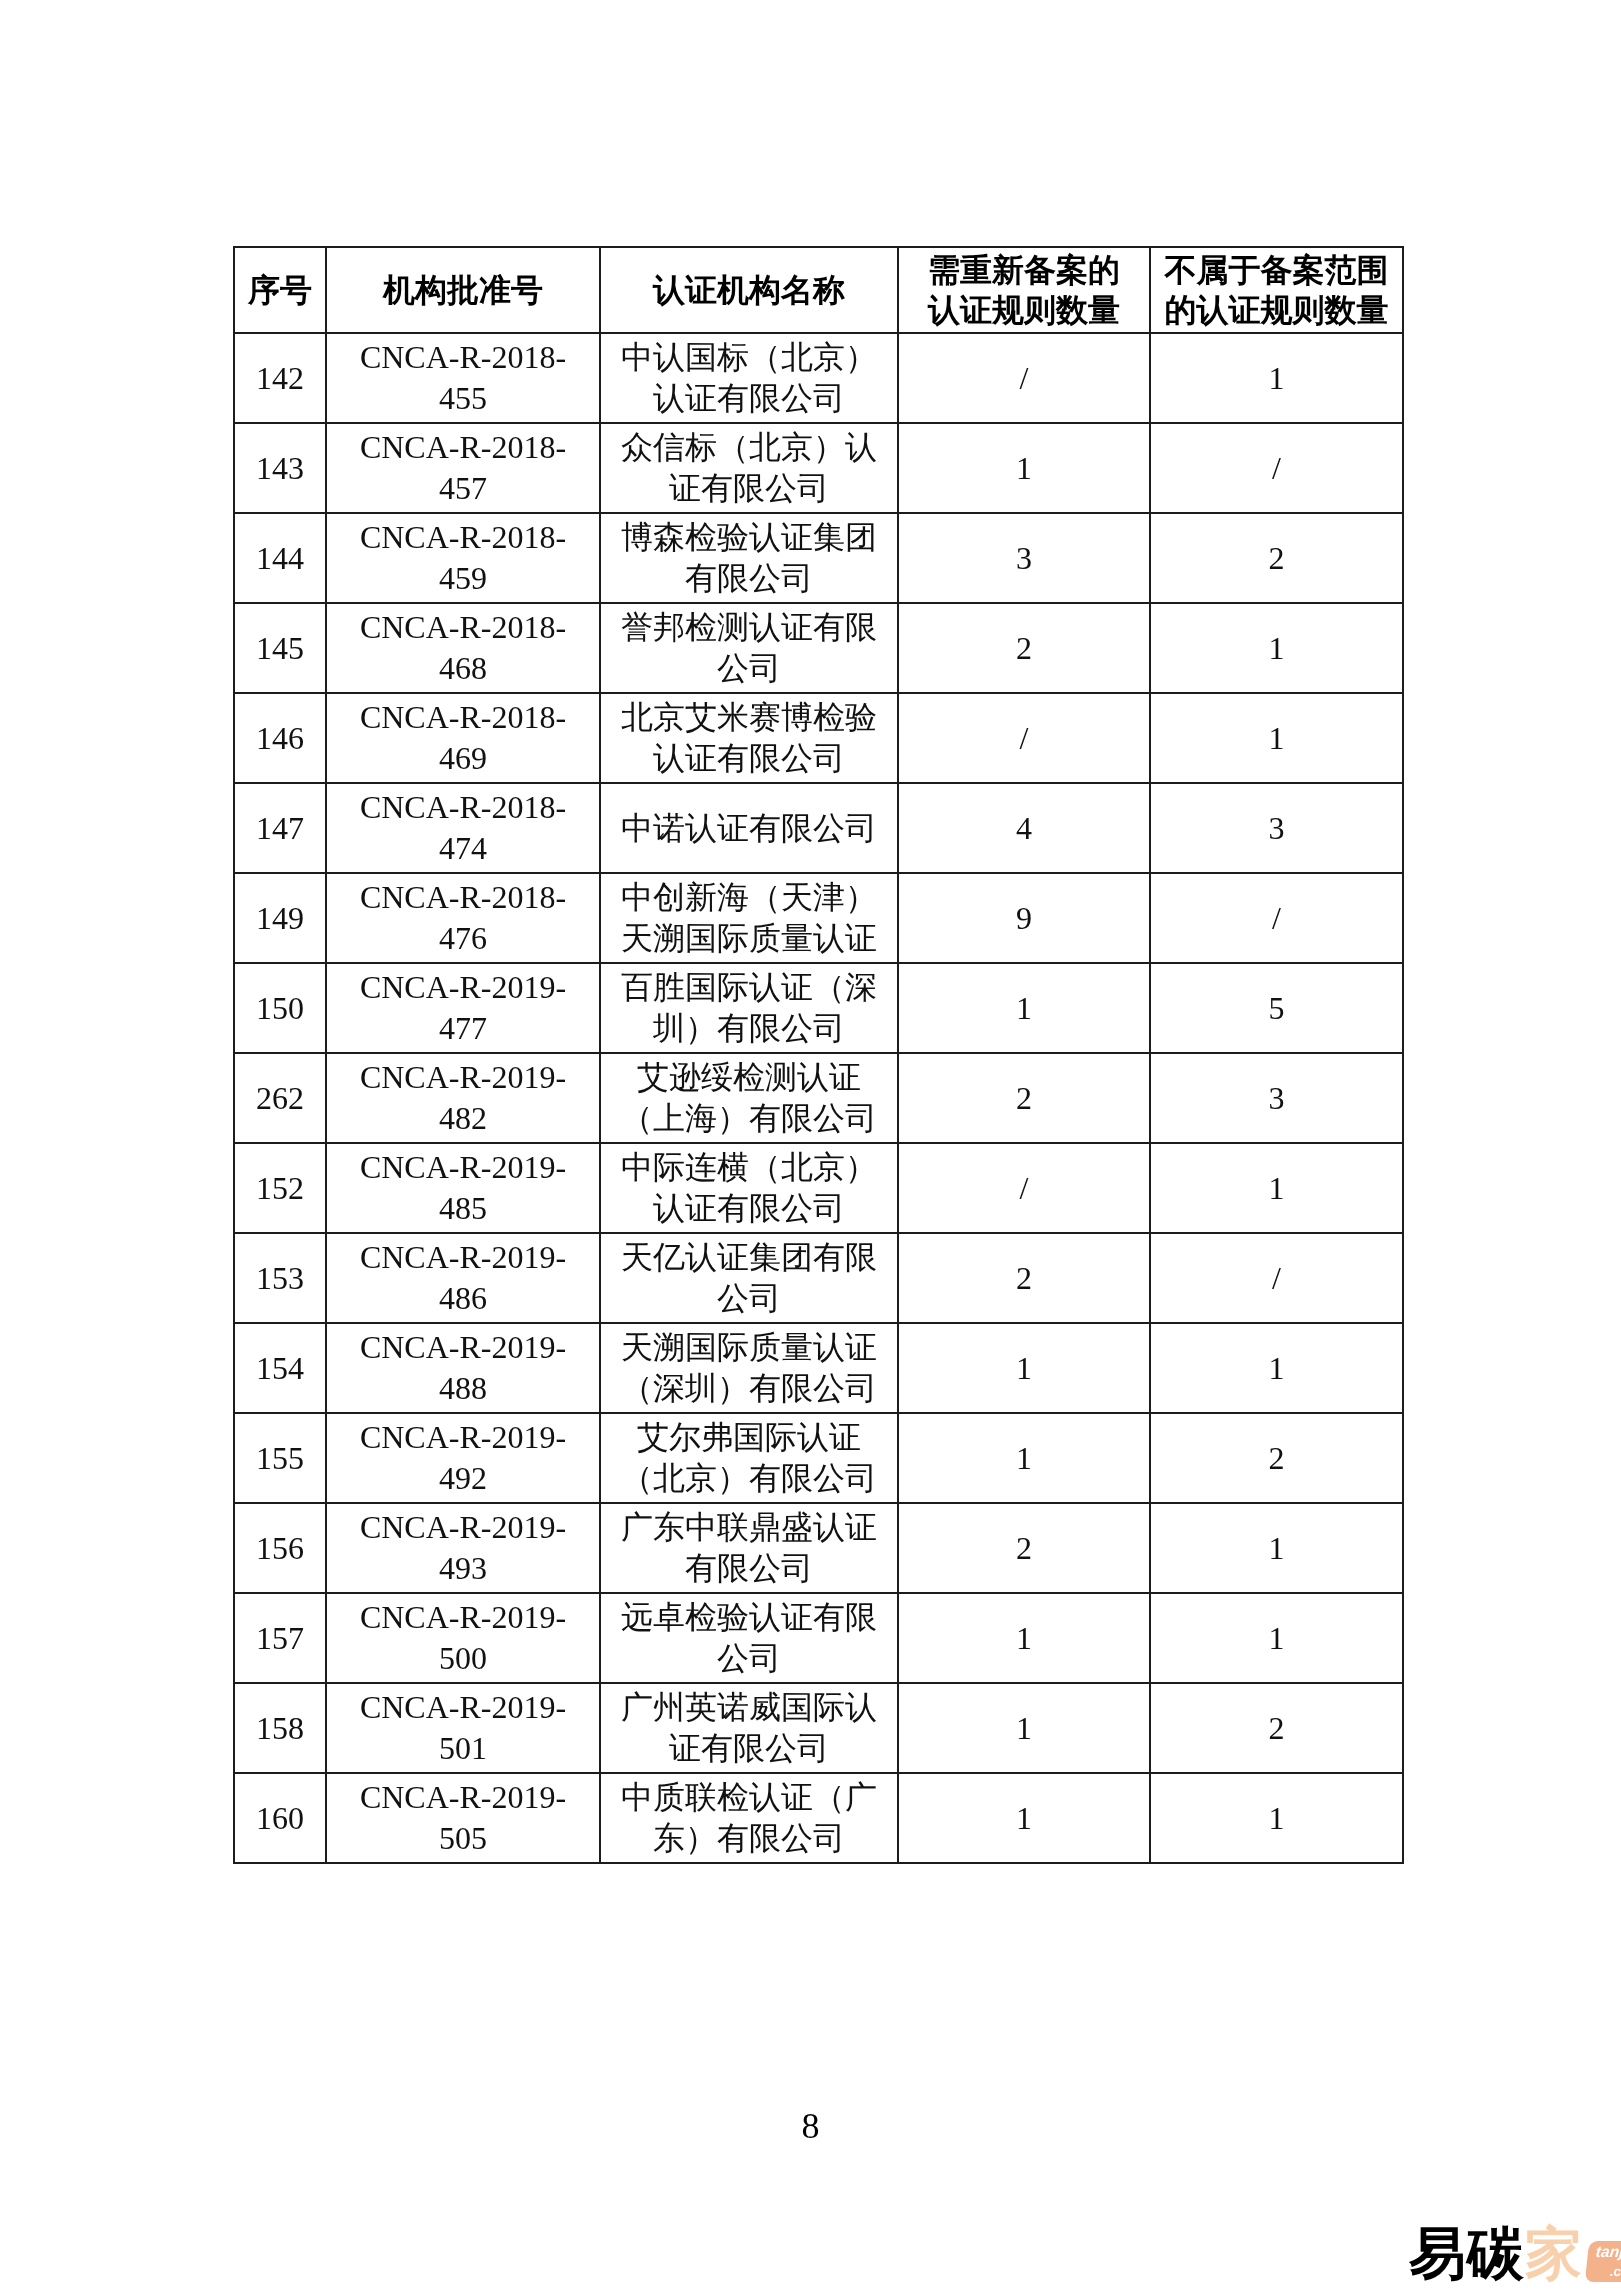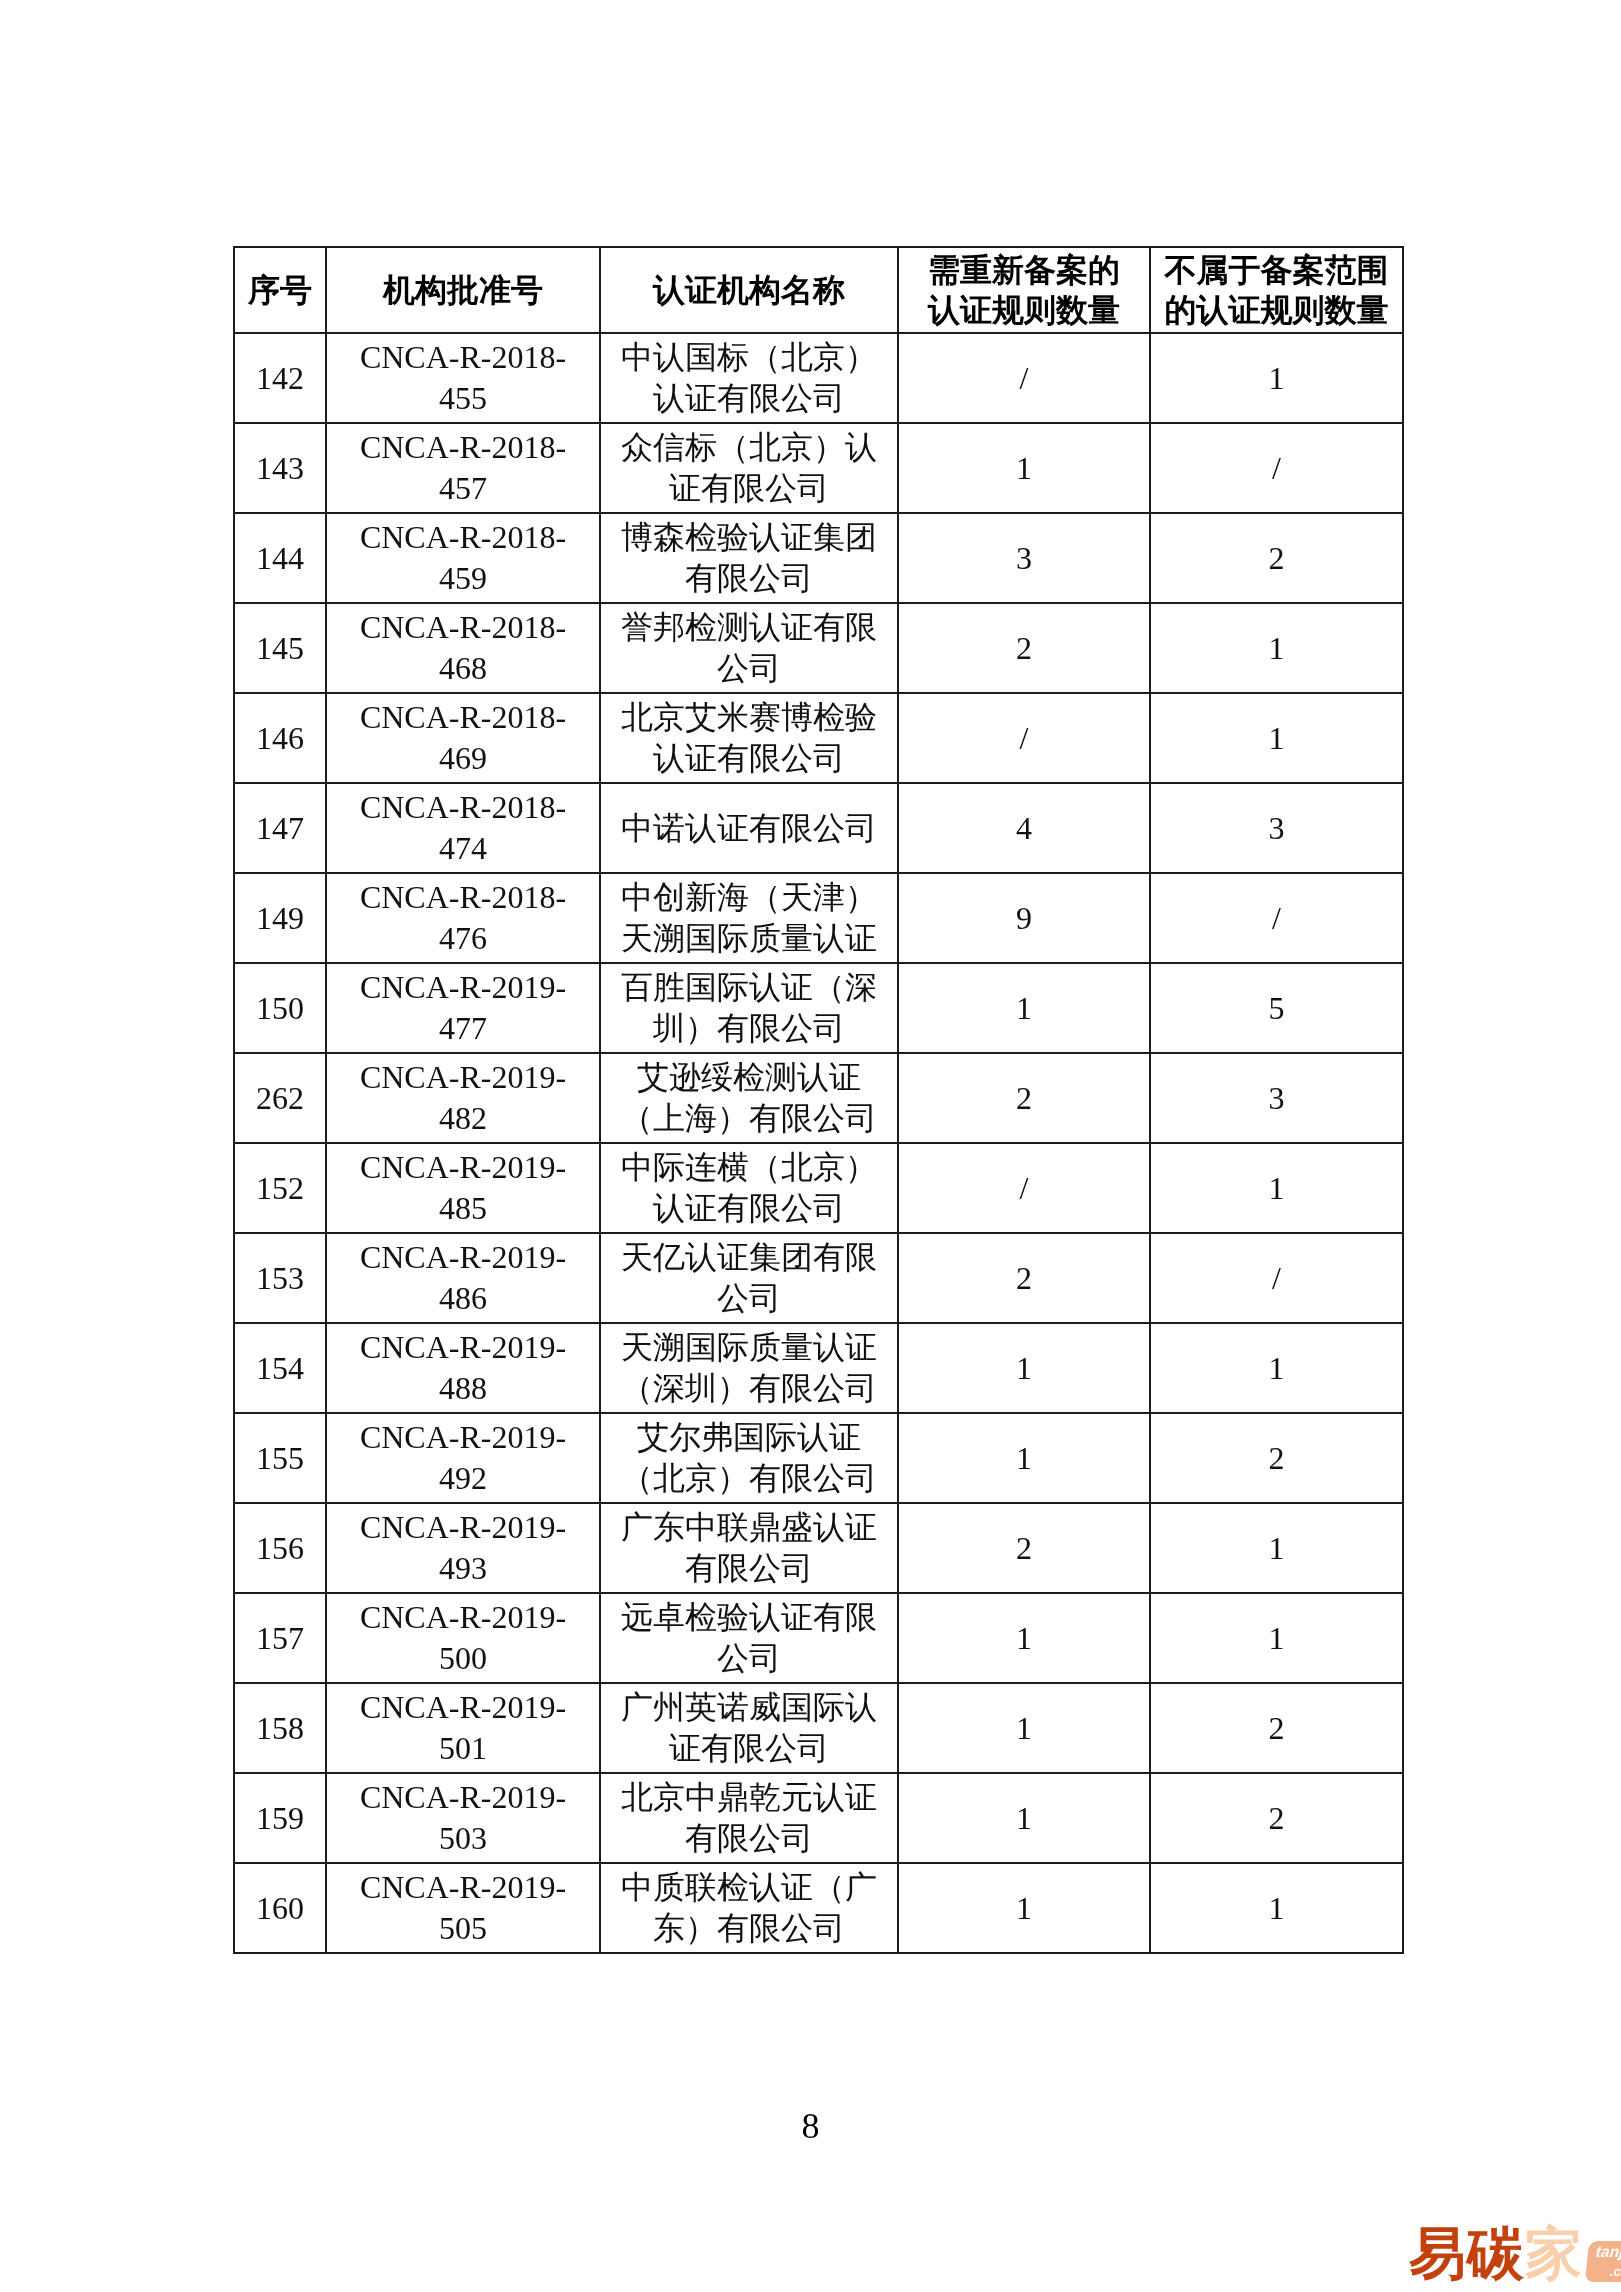--- a/index.html
+++ b/index.html
@@ -243,44 +243,35 @@
         <tr>
       <td>158</td>
       <td>CNCA-R-2019-
 501</td>
       <td>广州英诺威国际认
 证有限公司</td>
       <td>1</td>
       <td>2</td>
     </tr>
         <tr>
-      <td>159</td>
-      <td>CNCA-R-2019-
-503</td>
-      <td>北京中鼎乾元认证
-有限公司</td>
-      <td>1</td>
-      <td>2</td>
-    </tr>
-        <tr>
       <td>160</td>
       <td>CNCA-R-2019-
 505</td>
       <td>中质联检认证（广
 东）有限公司</td>
       <td>1</td>
       <td>1</td>
     </tr>
       </tbody>
   </table>
 
   <div class="page-number">8</div>
 
   <div class="watermark">
-    <span class="wm-cn"><span class="wm-green" style="color: #c2410c;">易碳</span><span class="wm-peach" style="color: rgb(248, 208, 171);">家</span></span>
+    <span class="wm-cn"><span class="wm-green" style="color: #000000;">易碳</span><span class="wm-peach" style="color: rgb(248, 208, 171);">家</span></span>
     <span class="wm-badge" style="background: rgb(243, 178, 137); color: rgb(255, 255, 255);">
       <span class="wm-badge-top">tanjiaoyi</span><br>
       <span class="wm-badge-bottom">.com</span>
     </span>
   </div>
 
 </div>
 
 
 </body></html>

